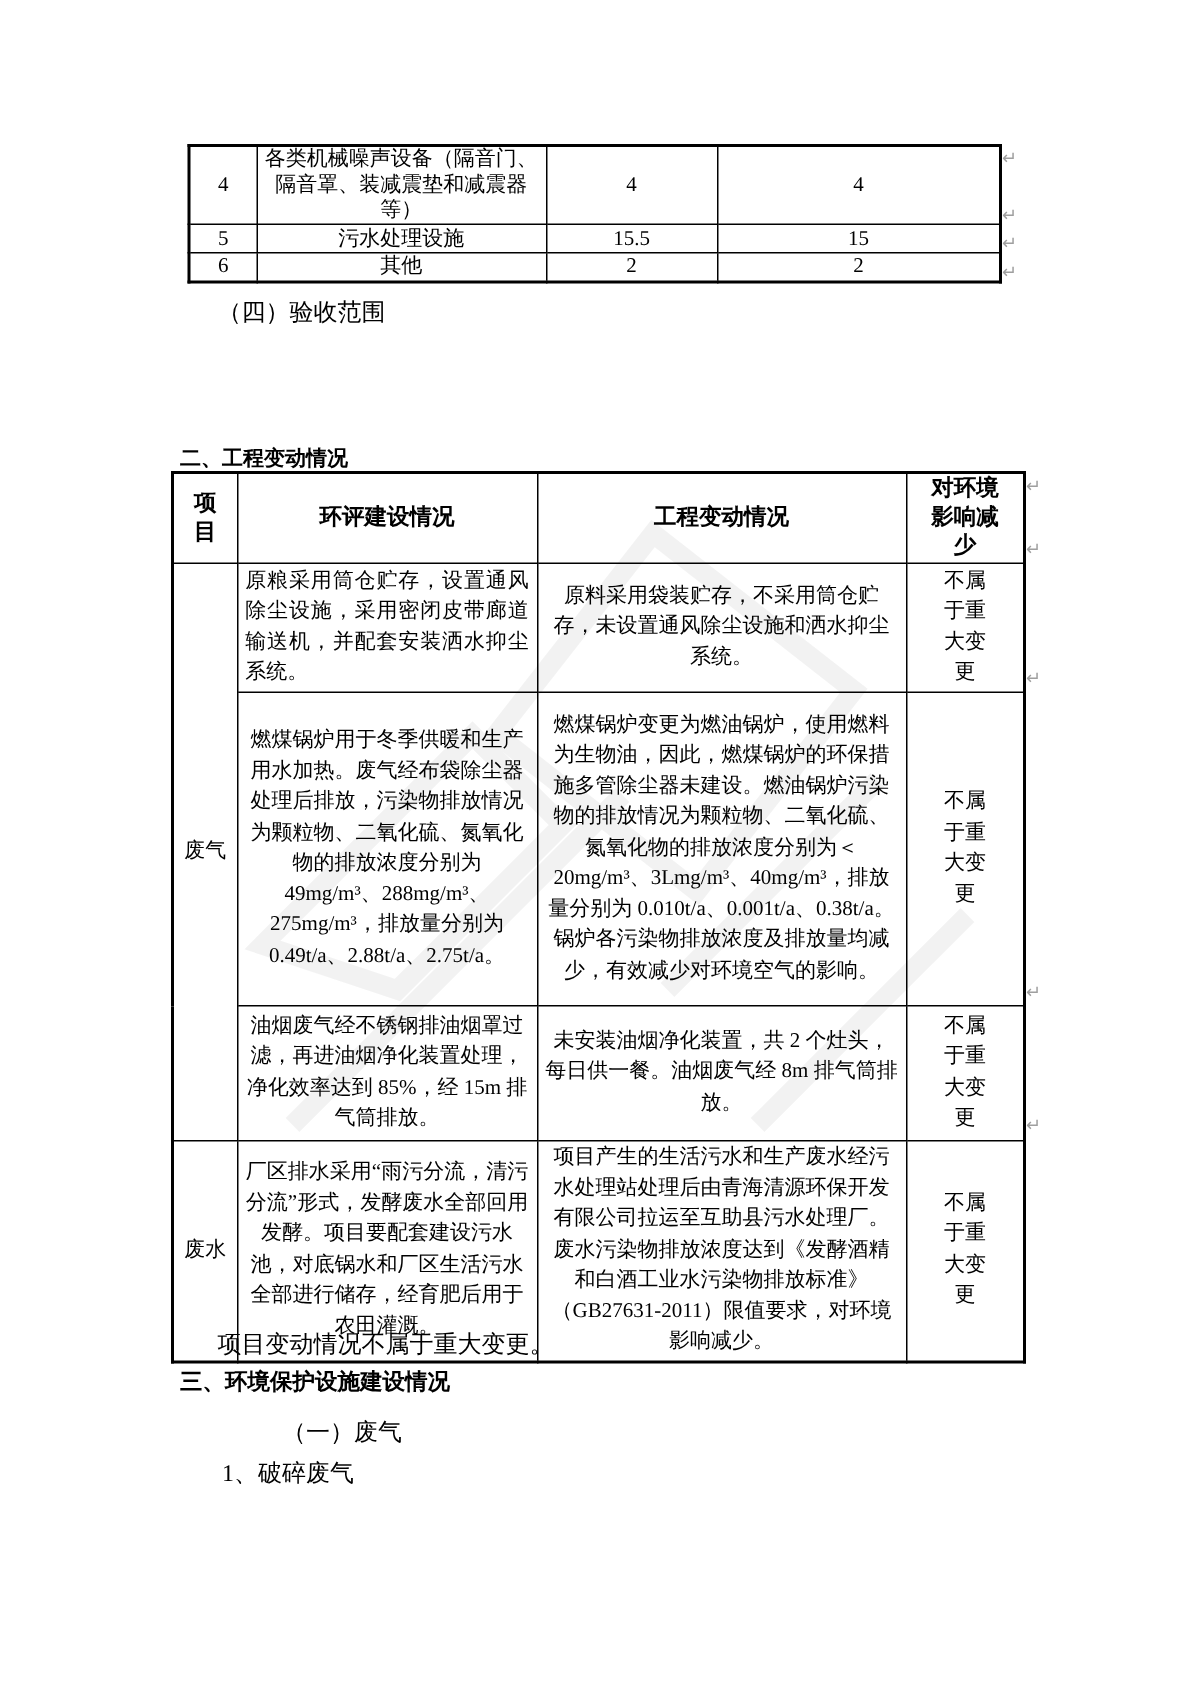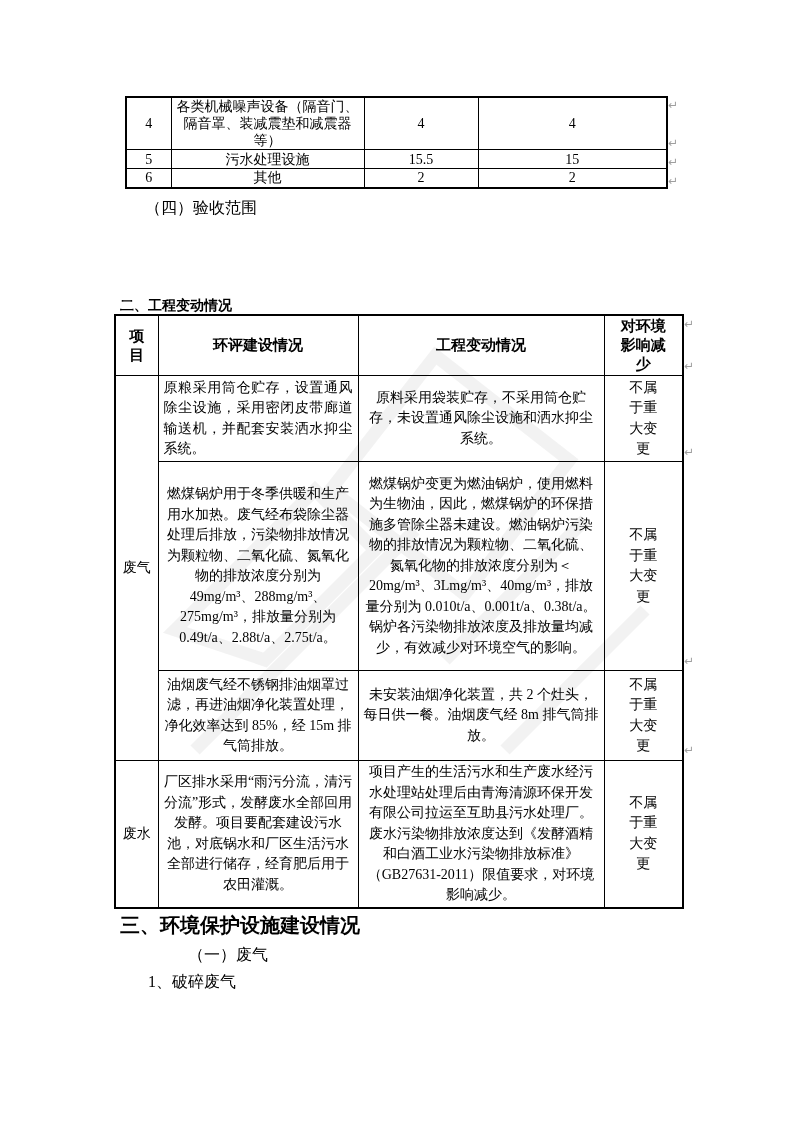--- a/index.html
+++ b/index.html
@@ -24,21 +24,21 @@
   .t2 tr.hdr{height:43px}.t2 tr.r1{height:86px}.t2 tr.r2{height:209px}
   .t2 tr.r3{height:90px}.t2 tr.r4{height:141px}
 
   
   .abs{position:absolute;}
   #s4t{left:145px;top:198px;font-size:16px;}
   #s4b{left:118px;top:221px;width:562px;font-size:16px;line-height:30px;
        text-indent:35px;text-align:justify;}
   #h2x{left:120px;top:297px;font-size:14px;font-weight:bold;}
   #notex{left:145px;top:886px;font-size:16px;}
-  #h3x{left:120px;top:912px;font-size:20px;font-weight:bold;}
+  #h3x{left:120px;top:912px;font-size:15px;font-weight:bold;}
   #s31{left:152px;top:945px;font-size:16px;margin-left:36px;}
   #s311{left:148px;top:972px;font-size:16px;text-align:center;}
 
   
   .pm{position:absolute;color:#8f8f8f;font-size:12px;line-height:12px;
       font-family:"DejaVu Sans",sans-serif;opacity:.85;}
   .pma1{left:668px;top:99px}.pma2{left:668px;top:137px}
   .pma3{left:668px;top:156px}.pma4{left:668px;top:175px}
   .pmb1{left:684px;top:318px}.pmb2{left:684px;top:360px}
   .pmb3{left:684px;top:446px}.pmb4{left:684px;top:655px}
@@ -126,20 +126,21 @@
     </tr>
     <tr class="r4">
       <td>废水</td>
       <td>厂区排水采用“雨污分流，清污分流”形式，发酵废水全部回用发酵。项目要配套建设污水池，对底锅水和厂区生活污水全部进行储存，经育肥后用于农田灌溉。</td>
       <td>项目产生的生活污水和生产废水经污水处理站处理后由青海清源环保开发有限公司拉运至互助县污水处理厂。废水污染物排放浓度达到《发酵酒精和白酒工业水污染物排放标准》（GB27631-2011）限值要求，对环境影响减少。</td>
       <td class="mj">不属于重大变更</td>
     </tr>
   </tbody>
     </table>
 
+  <div class="abs" id="notex">项目变动情况不属于重大变更。</div>
   <div class="abs" id="h3x">三、环境保护设施建设情况</div>
   <div class="abs" id="s31">（一）废气</div>
   <div class="abs" id="s311">1、破碎废气</div>
 
   <span class="pm pma1">↵</span>
   <span class="pm pma2">↵</span>
   <span class="pm pma3">↵</span>
   <span class="pm pma4">↵</span>
   <span class="pm pmb1">↵</span>
   <span class="pm pmb2">↵</span>

